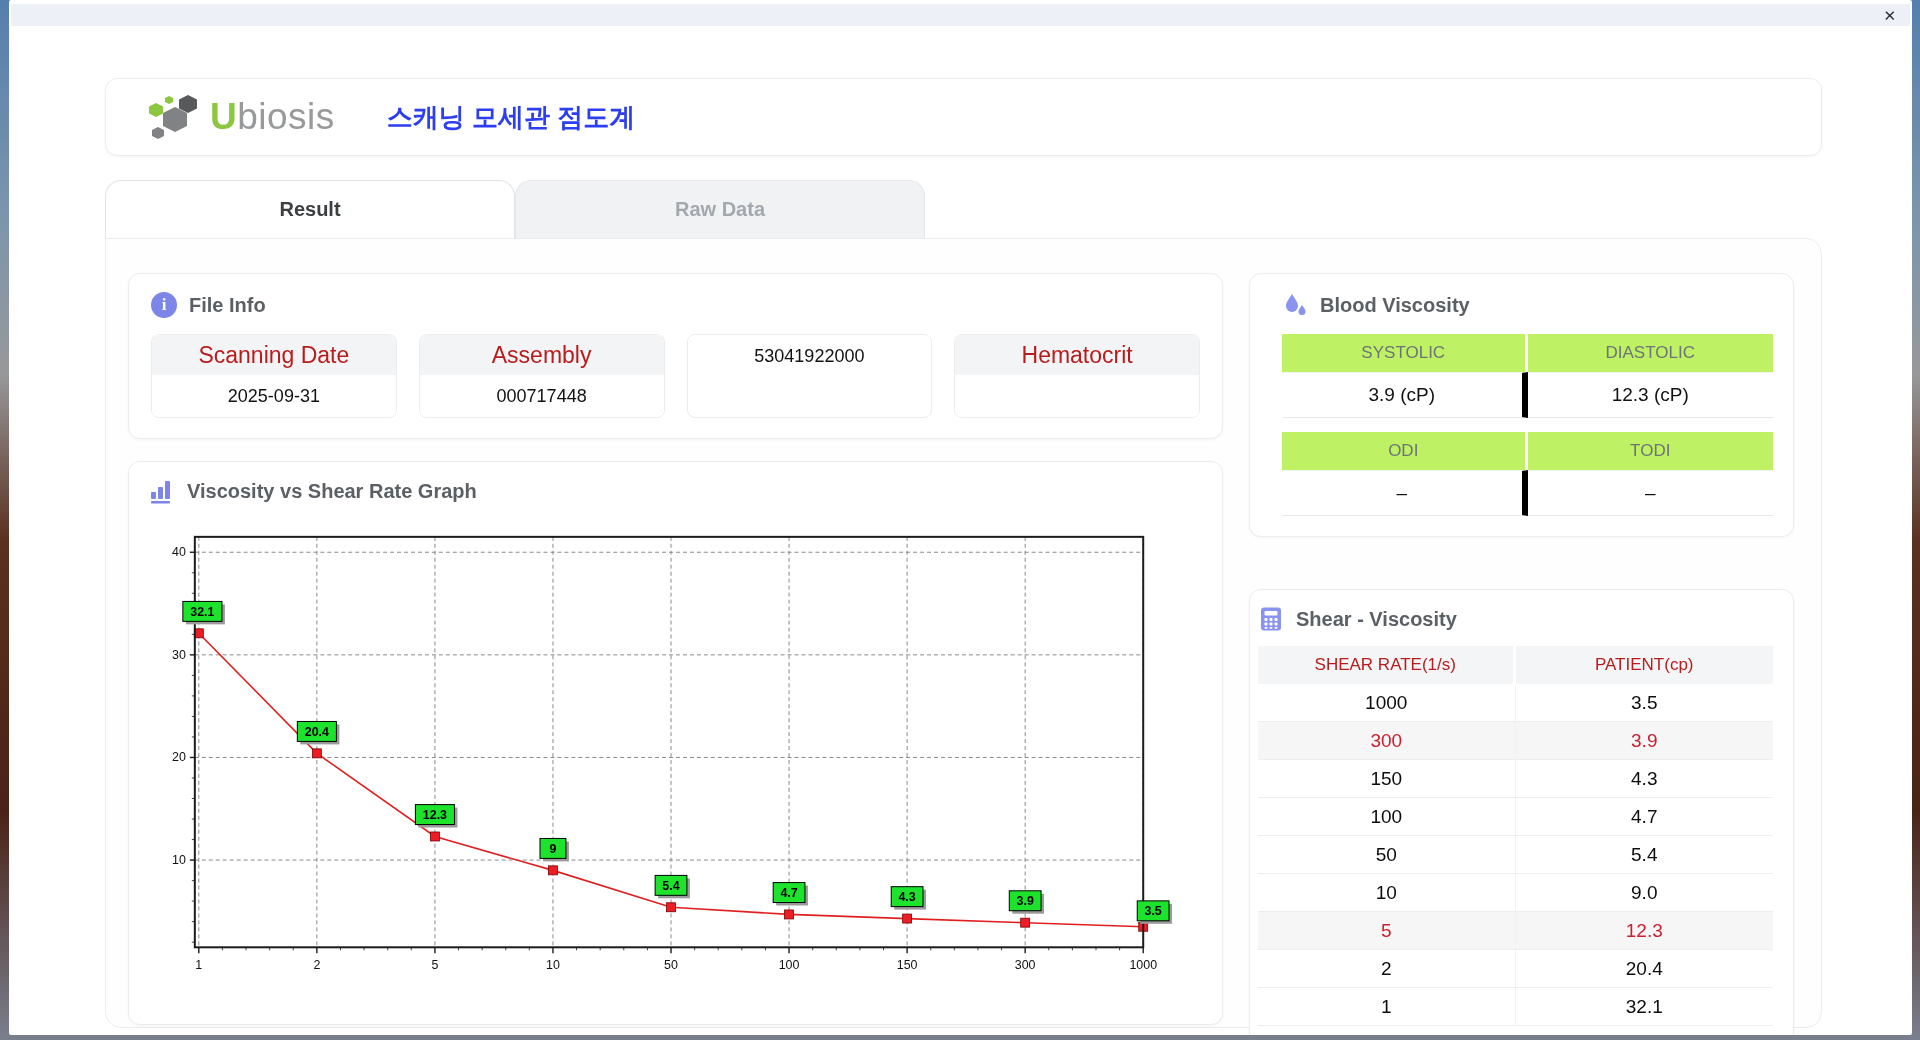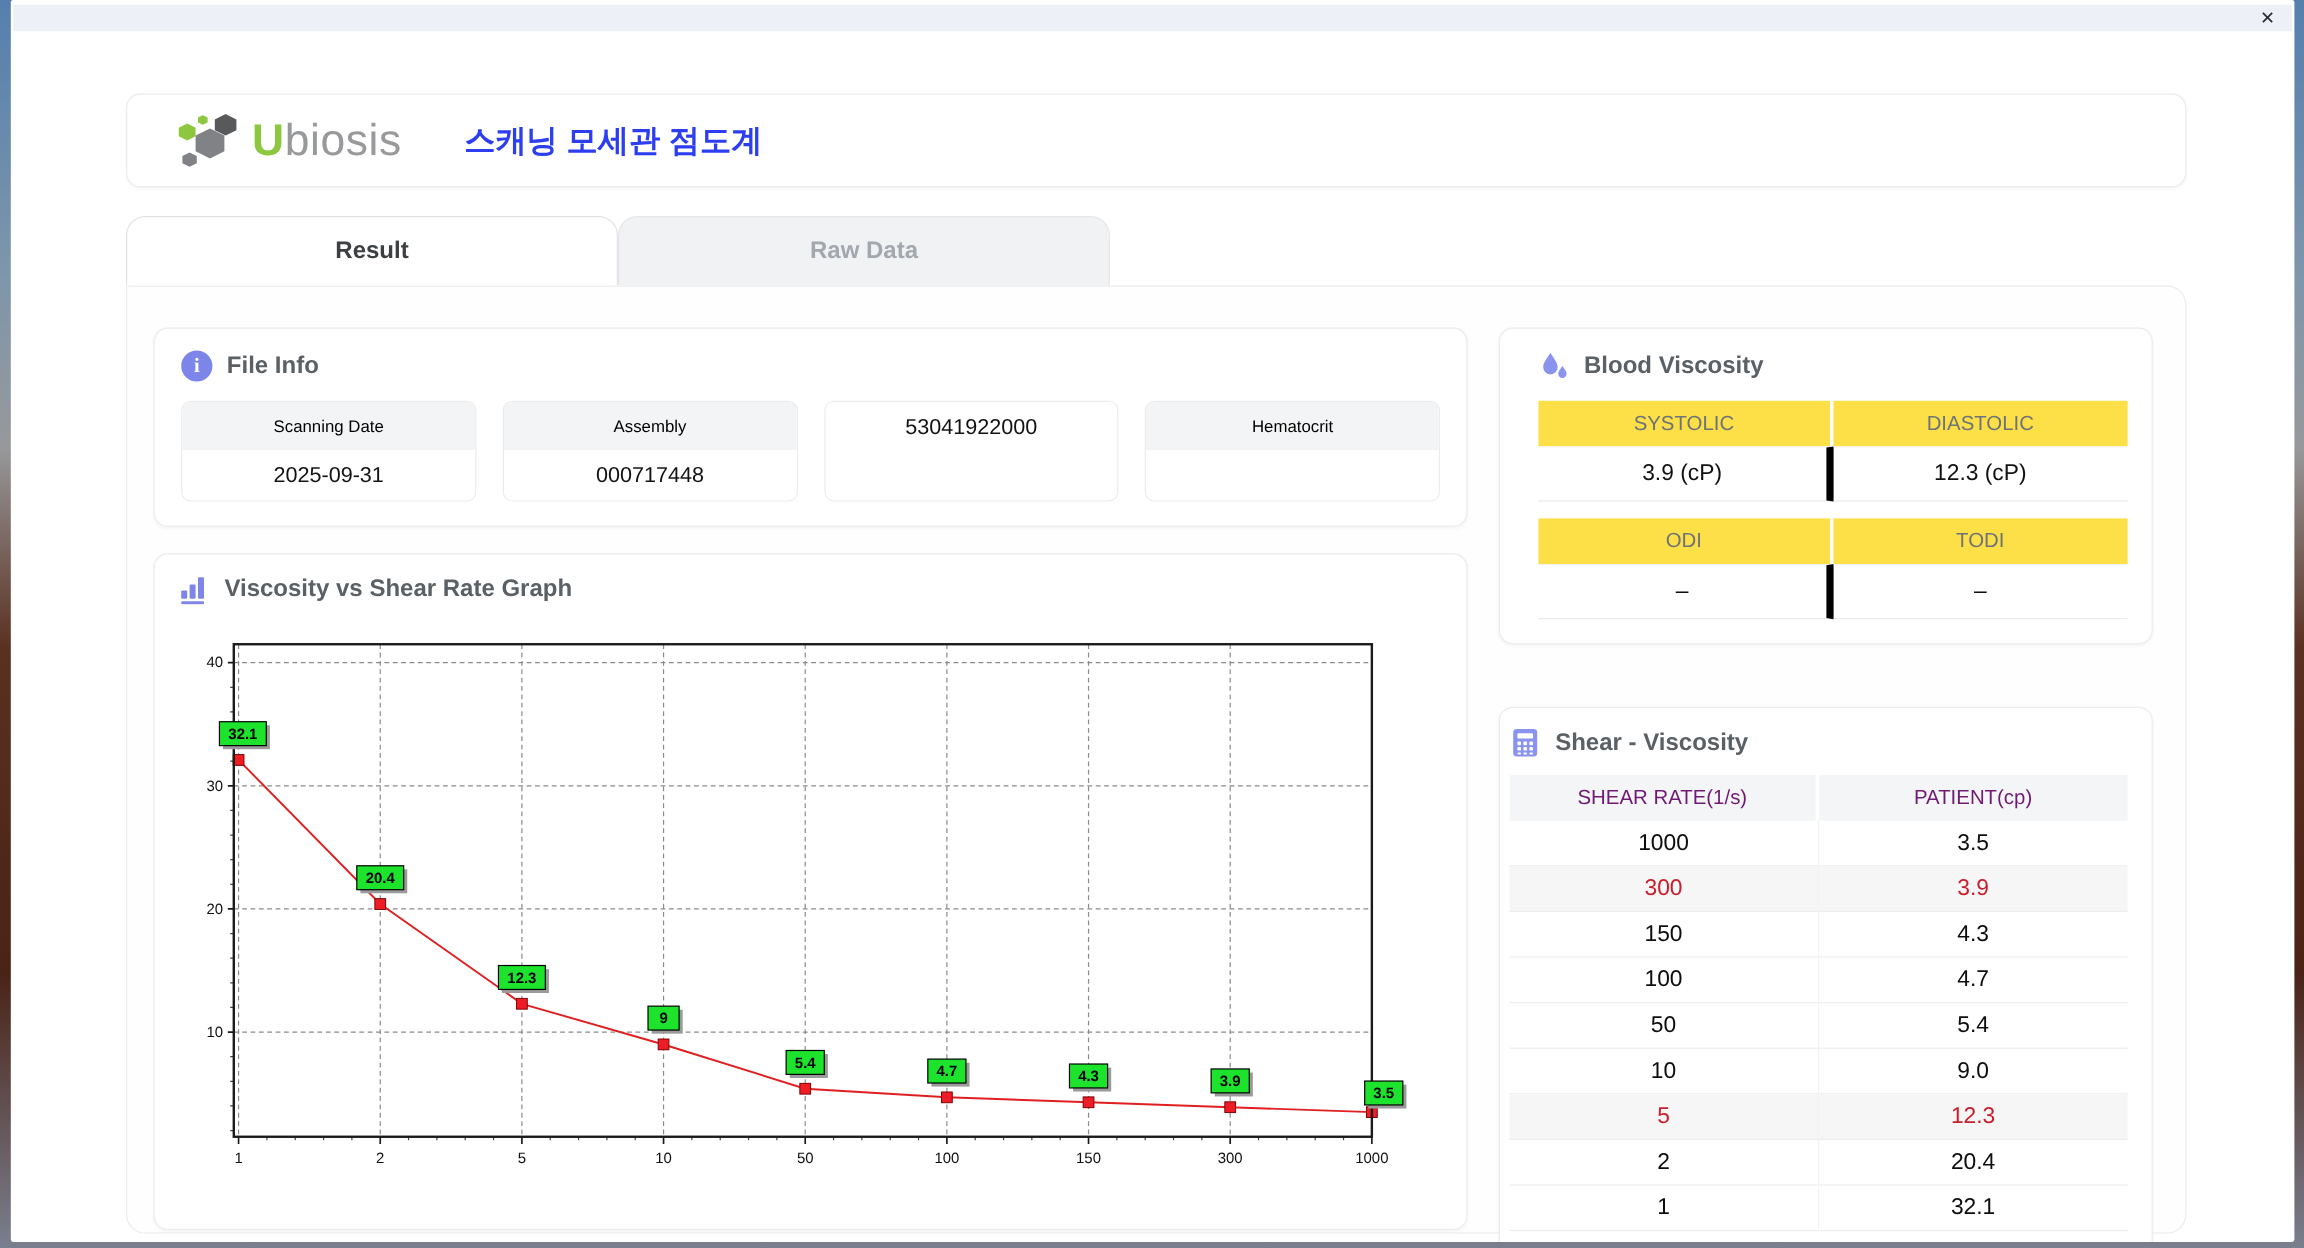--- a/index.html
+++ b/index.html
@@ -42,46 +42,46 @@
   .right-col { width:545px; display:flex; flex-direction:column; }
 
   .card-title { display:flex; align-items:center; gap:12px; font-size:20px;
     font-weight:bold; color:#5b6065; }
 
   
   .file-info-card { padding:18px 22px 20px 22px; }
   .fields { display:flex; gap:22px; margin-top:16px; }
   .field-col { flex:1; border:1px solid #ececec; border-radius:8px; overflow:hidden; }
   .field-head { height:40px; background:#f3f4f5; display:flex; align-items:center;
-    justify-content:center; font-size:14px; color:#000000; }
+    justify-content:center; font-size:23px; color:#b91c1c; }
   .field-val { height:42px; background:#fff; display:flex; align-items:center;
     justify-content:center; font-size:18px; color:#121212; }
 
   
   .graph-card { margin-top:22px; padding:16px 20px 12px 20px; flex:1; }
   .chart-svg { margin-top:8px; width:1051px; height:500px; display:block; }
 
   
   .bv-card { padding:18px 20px 20px 32px; }
   .bv-table { margin-top:16px; }
   .bv-row { display:grid; grid-template-columns:1fr 1fr; }
   .bv-cell { display:flex; align-items:center; justify-content:center; }
-  .bv-head { height:38px; background:#fde047; font-size:17px; color:#6e7377; }
+  .bv-head { height:38px; background:#bef264; font-size:17px; color:#6e7377; }
   .bv-head:first-child { border-right:3px solid #fff; }
   .bv-val { height:46px; font-size:19px; color:#111; border-bottom:1px solid #e9e9e9;
     border-top:1px solid #f3f3f3; }
   .bv-val:first-child { border-right:6px solid #000000; }
   .bv-gap { height:14px; }
 
   
   .shear-card { margin-top:52px; padding:16px 20px 18px 8px; }
   .shear-table { margin-top:14px; }
   .sh-row { display:grid; grid-template-columns:1fr 1fr; }
   .sh-cell { display:flex; align-items:center; justify-content:center; }
-  .sh-head { height:38px; background:#f4f5f6; font-size:17px; color:#701a75; }
+  .sh-head { height:38px; background:#f4f5f6; font-size:17px; color:#b91c1c; }
   .sh-head:first-child { border-right:3px solid #fff; }
   .sh-val { height:38px; font-size:19px; color:#0d0d0d; border-bottom:1px solid #eeeeee; }
   .sh-val:first-child { border-right:1px solid #f2f2f2; }
   .sh-row.hl .sh-val { color:#c7202e; background:#f6f6f7; }
 
   .icon-badge { width:26px; height:26px; border-radius:50%; background:#7d86e8;
     color:#fff; display:flex; align-items:center; justify-content:center;
     font-size:17px; font-weight:bold; font-family:"Liberation Serif",serif; }
 </style>
 </head>

